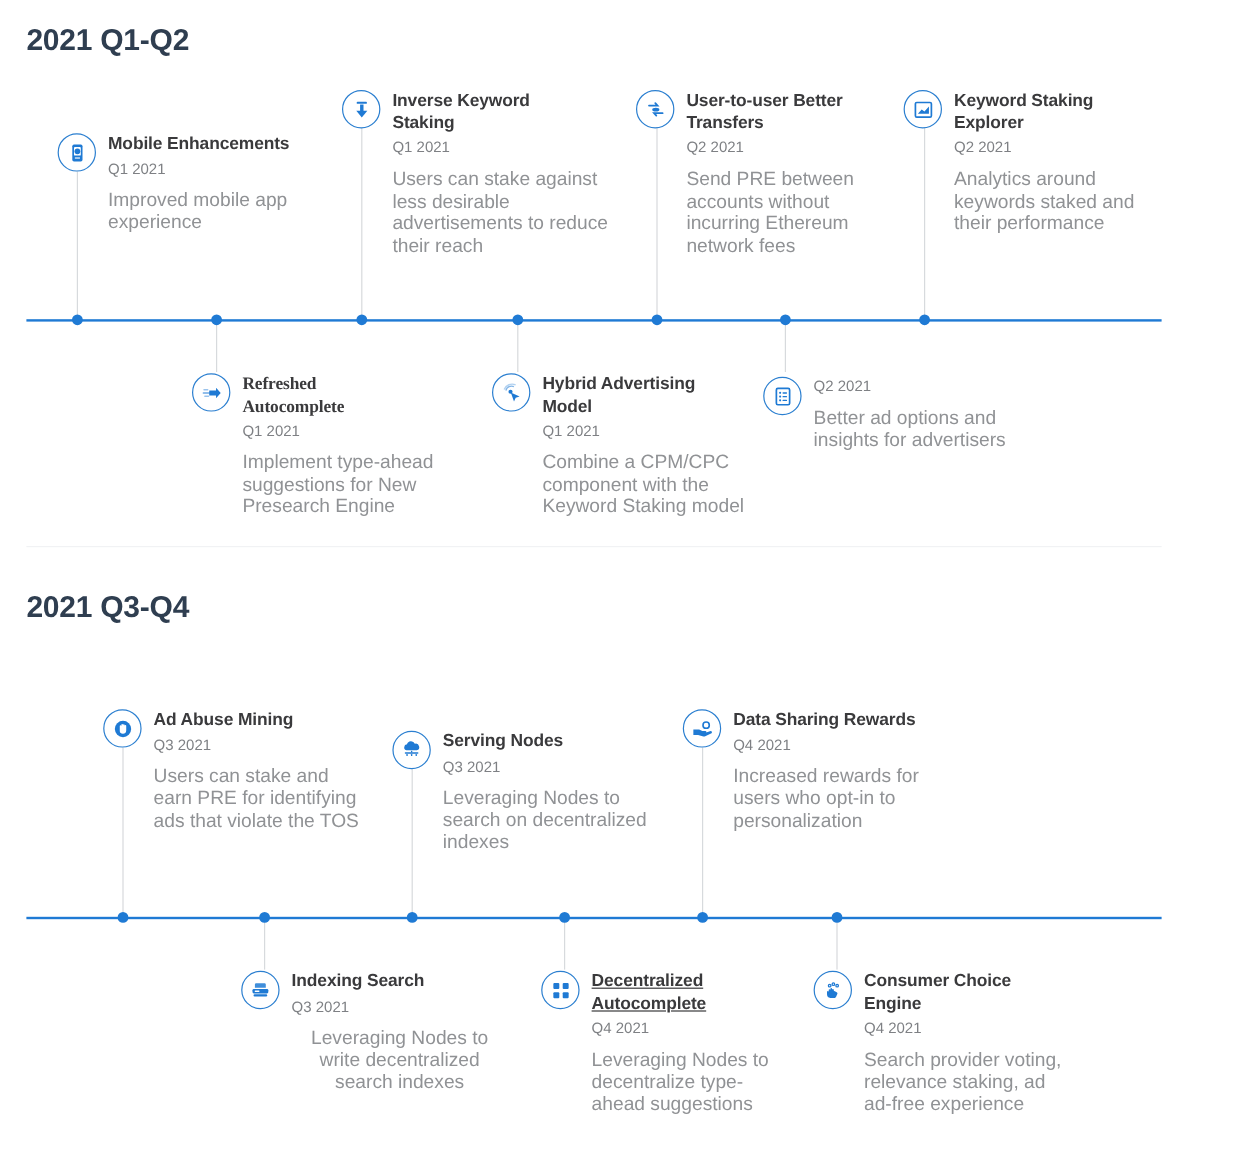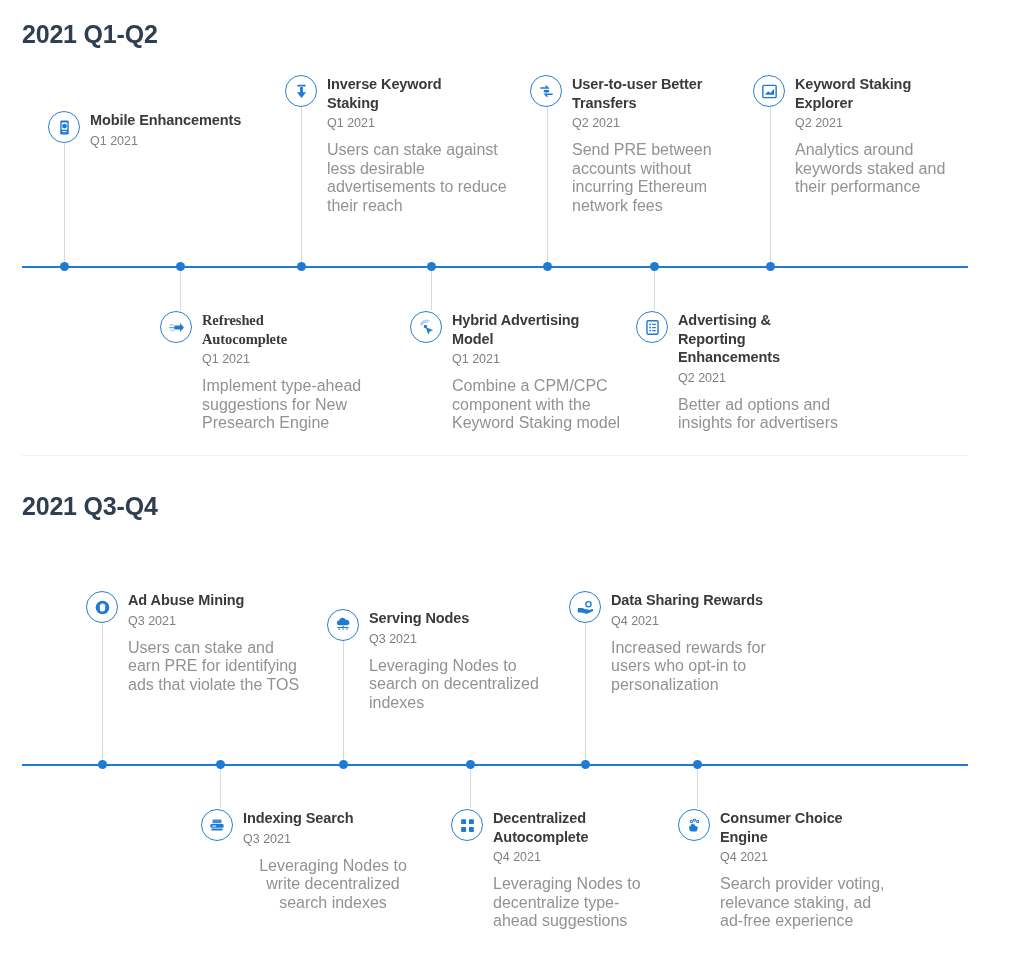--- a/index.html
+++ b/index.html
@@ -124,20 +124,21 @@
         <svg width="17" height="17" viewBox="0 0 24 24" fill="#1f7ad4">
           <rect x="6" y="2" width="12" height="20" rx="2"></rect>
           <rect x="8" y="5" width="8" height="10" rx="1" fill="#ffffff"></rect>
           <circle cx="12" cy="10" r="3.4" fill="#1f7ad4"></circle>
           <rect x="9" y="17.2" width="6" height="1.4" fill="#ffffff"></rect>
         </svg>
       </div>
       <div class="ms-body">
         <div class="ms-title">Mobile Enhancements</div>
         <div class="ms-date">Q1 2021</div>
+        <div class="ms-desc" style="width:150px;">Improved mobile app experience</div>
       </div>
     </div>
   </div>
 
   <div class="milestone" style="left:285px; top:75px; width:200px;">
     <div class="ms-inner">
       <div class="ms-badge">
         <svg width="17" height="17" viewBox="0 0 24 24" fill="#1f7ad4">
           <rect x="6" y="2.5" width="12" height="2.4" rx="1"></rect>
           <rect x="10" y="5.8" width="4" height="8.5"></rect>
@@ -228,21 +229,20 @@
           <rect x="4.2" y="2.4" width="15.6" height="19.2" rx="1.8" stroke="#1f7ad4" stroke-width="2"></rect>
           <circle cx="8.6" cy="7.6" r="1.25" fill="#1f7ad4"></circle>
           <circle cx="8.6" cy="12" r="1.25" fill="#1f7ad4"></circle>
           <circle cx="8.6" cy="16.4" r="1.25" fill="#1f7ad4"></circle>
           <rect x="11.4" y="6.8" width="5.4" height="1.7" rx="0.8" fill="#1f7ad4"></rect>
           <rect x="11.4" y="11.2" width="5.4" height="1.7" rx="0.8" fill="#1f7ad4"></rect>
           <rect x="11.4" y="15.6" width="5.4" height="1.7" rx="0.8" fill="#1f7ad4"></rect>
         </svg>
       </div>
       <div class="ms-body">
-        <div class="ms-title" style="width:118px;">Advertising &amp; Reporting Enhancements</div>
         <div class="ms-date">Q2 2021</div>
         <div class="ms-desc" style="width:165px;">Better ad options and insights for advertisers</div>
       </div>
     </div>
   </div>
 
   <div class="section-divider" style="top:455px;"></div>
 
   <div class="section-heading" style="left:22px; top:492px;">2021 Q3-Q4</div>
 
@@ -338,21 +338,21 @@
       <div class="ms-badge">
         <svg width="17" height="17" viewBox="0 0 24 24" fill="#1f7ad4">
           <rect x="3" y="3" width="7" height="7" rx="1.2"></rect>
           <rect x="14" y="3" width="7" height="7" rx="1.2"></rect>
           <rect x="3" y="14" width="7" height="7" rx="1.2"></rect>
           <rect x="14" y="14" width="7" height="7" rx="1.2"></rect>
           <rect x="10.8" y="11.1" width="2.4" height="1.8" fill="#ffffff"></rect>
         </svg>
       </div>
       <div class="ms-body">
-        <div class="ms-title" style="width:140px;">Decentralized Autocomplete</div>
+        <div class="ms-title" style="width:140px;text-decoration:underline;">Decentralized Autocomplete</div>
         <div class="ms-date">Q4 2021</div>
         <div class="ms-desc" style="width:160px;">Leveraging Nodes to decentralize type-ahead suggestions</div>
       </div>
     </div>
   </div>
 
   <div class="milestone" style="left:678px; top:809px; width:215px;">
     <div class="ms-inner">
       <div class="ms-badge">
         <svg width="17" height="17" viewBox="0 0 24 24" fill="#1f7ad4">

